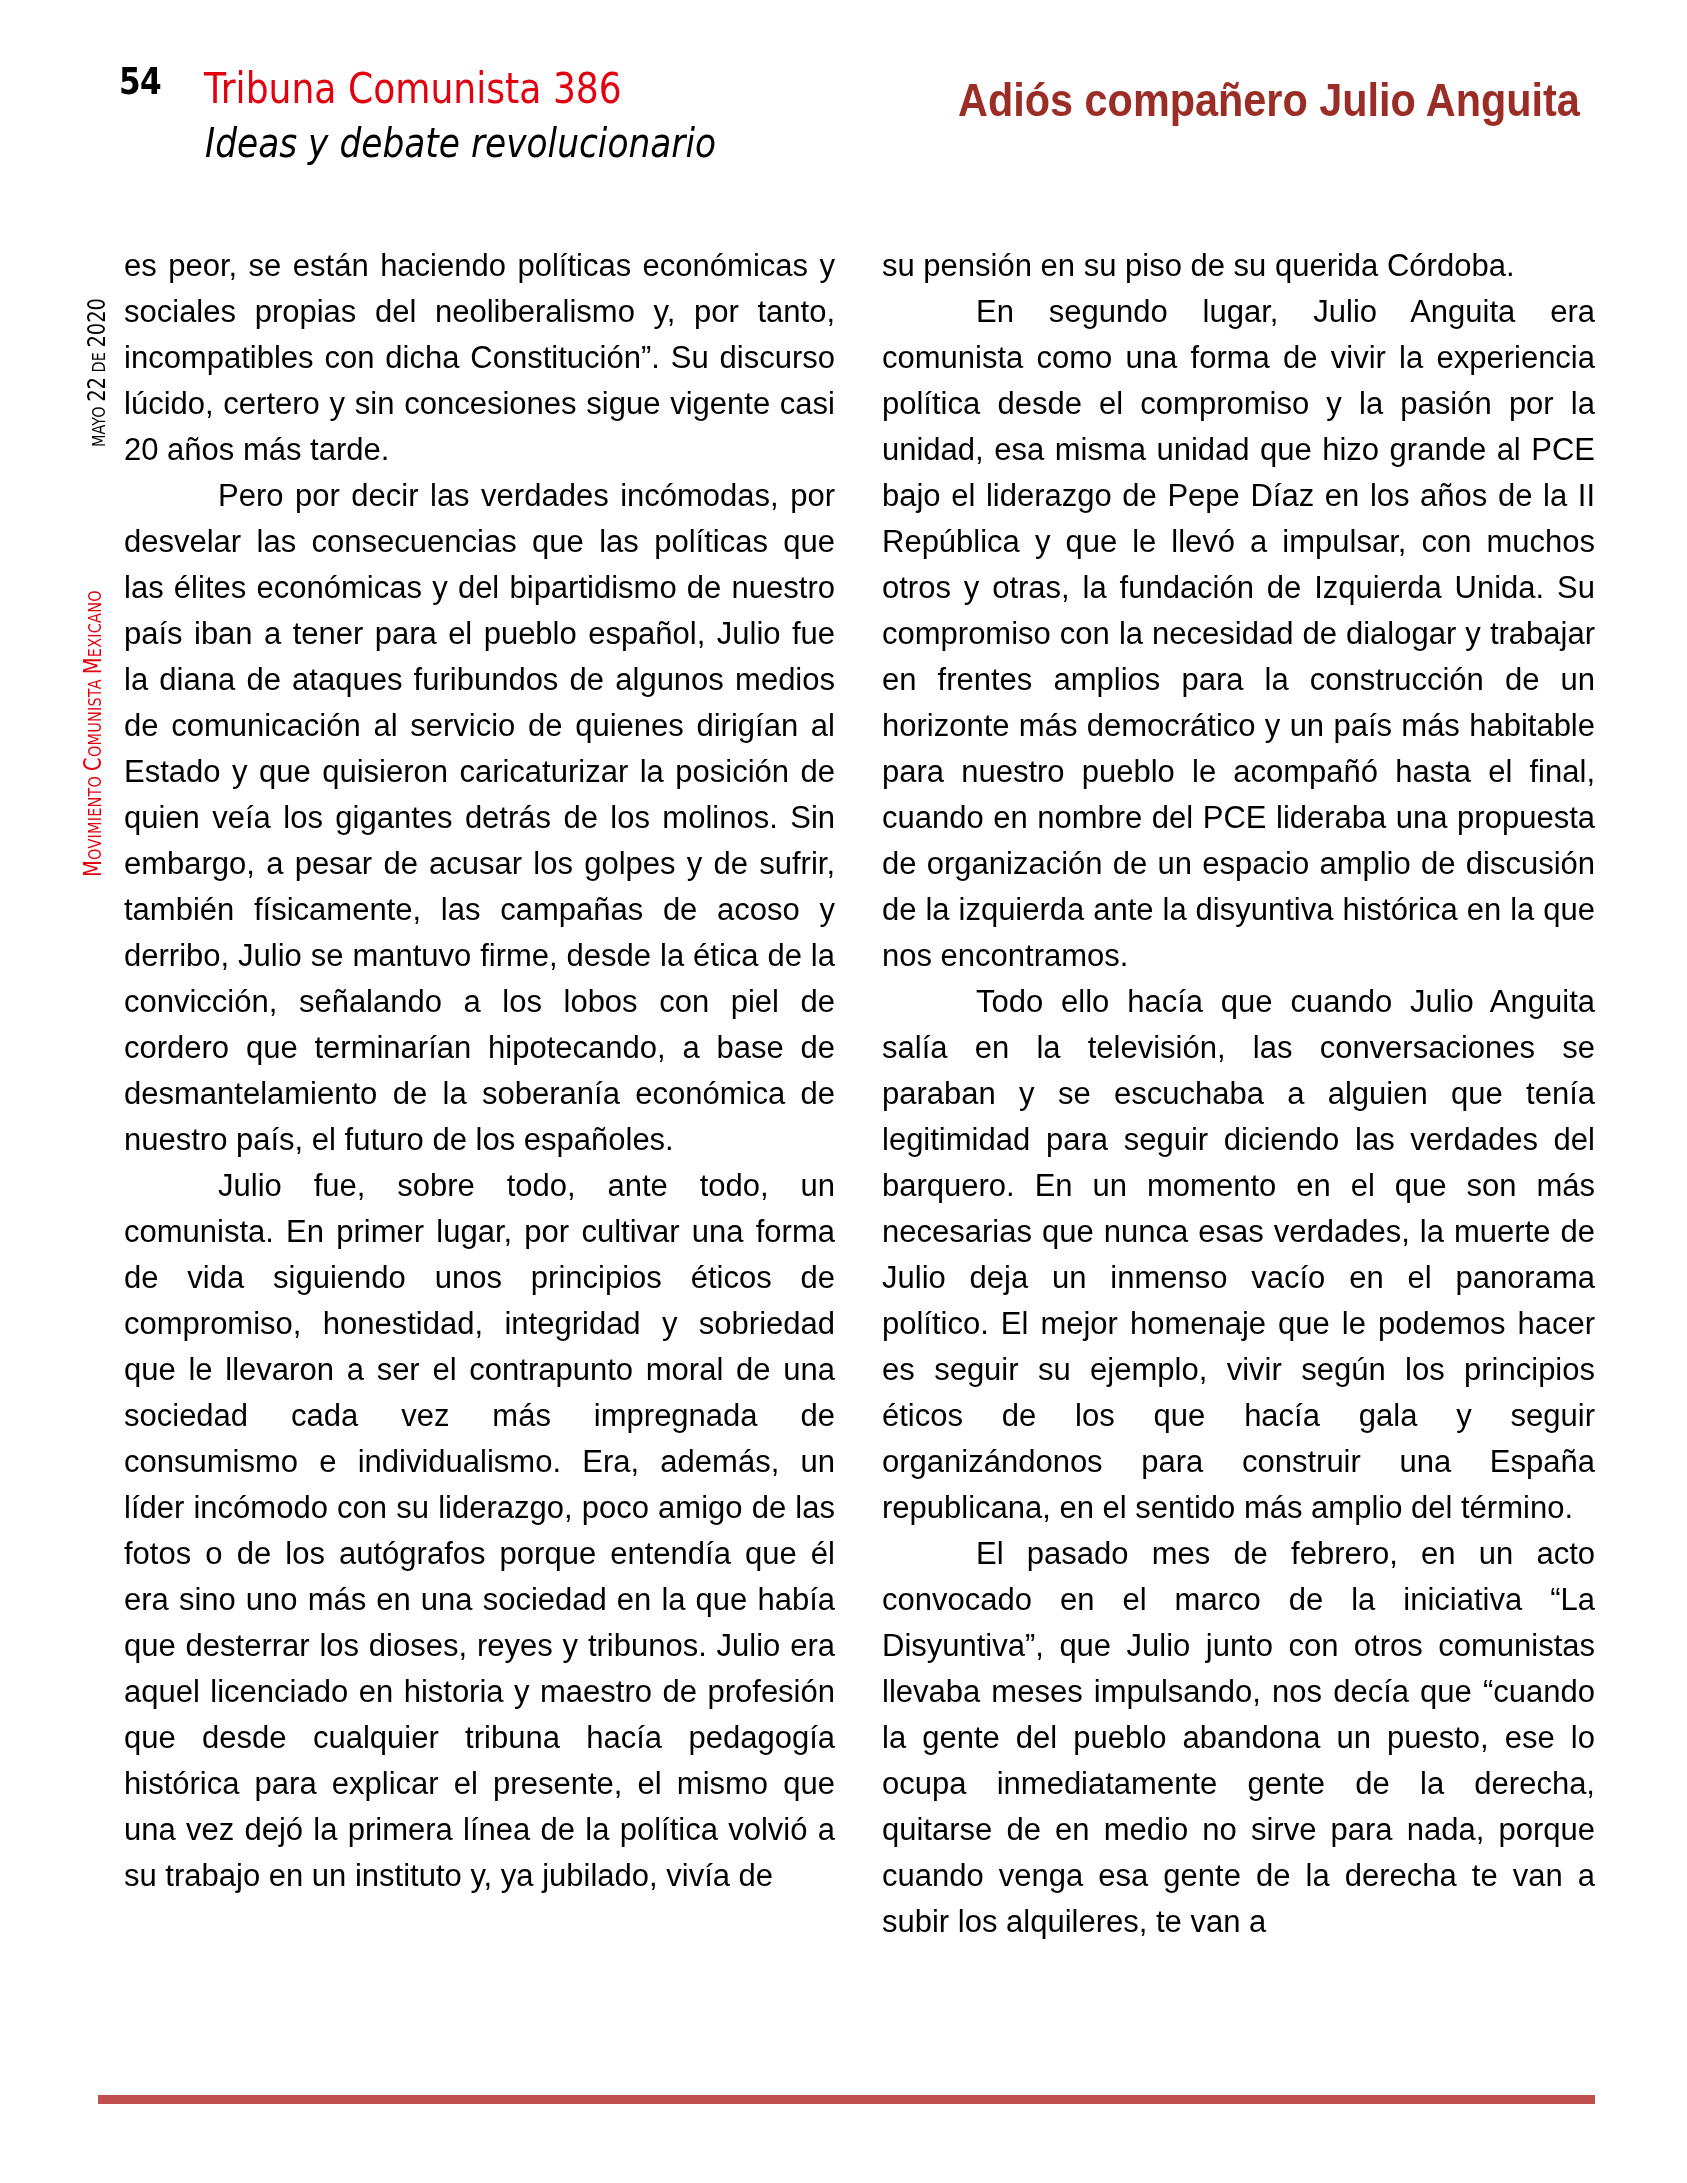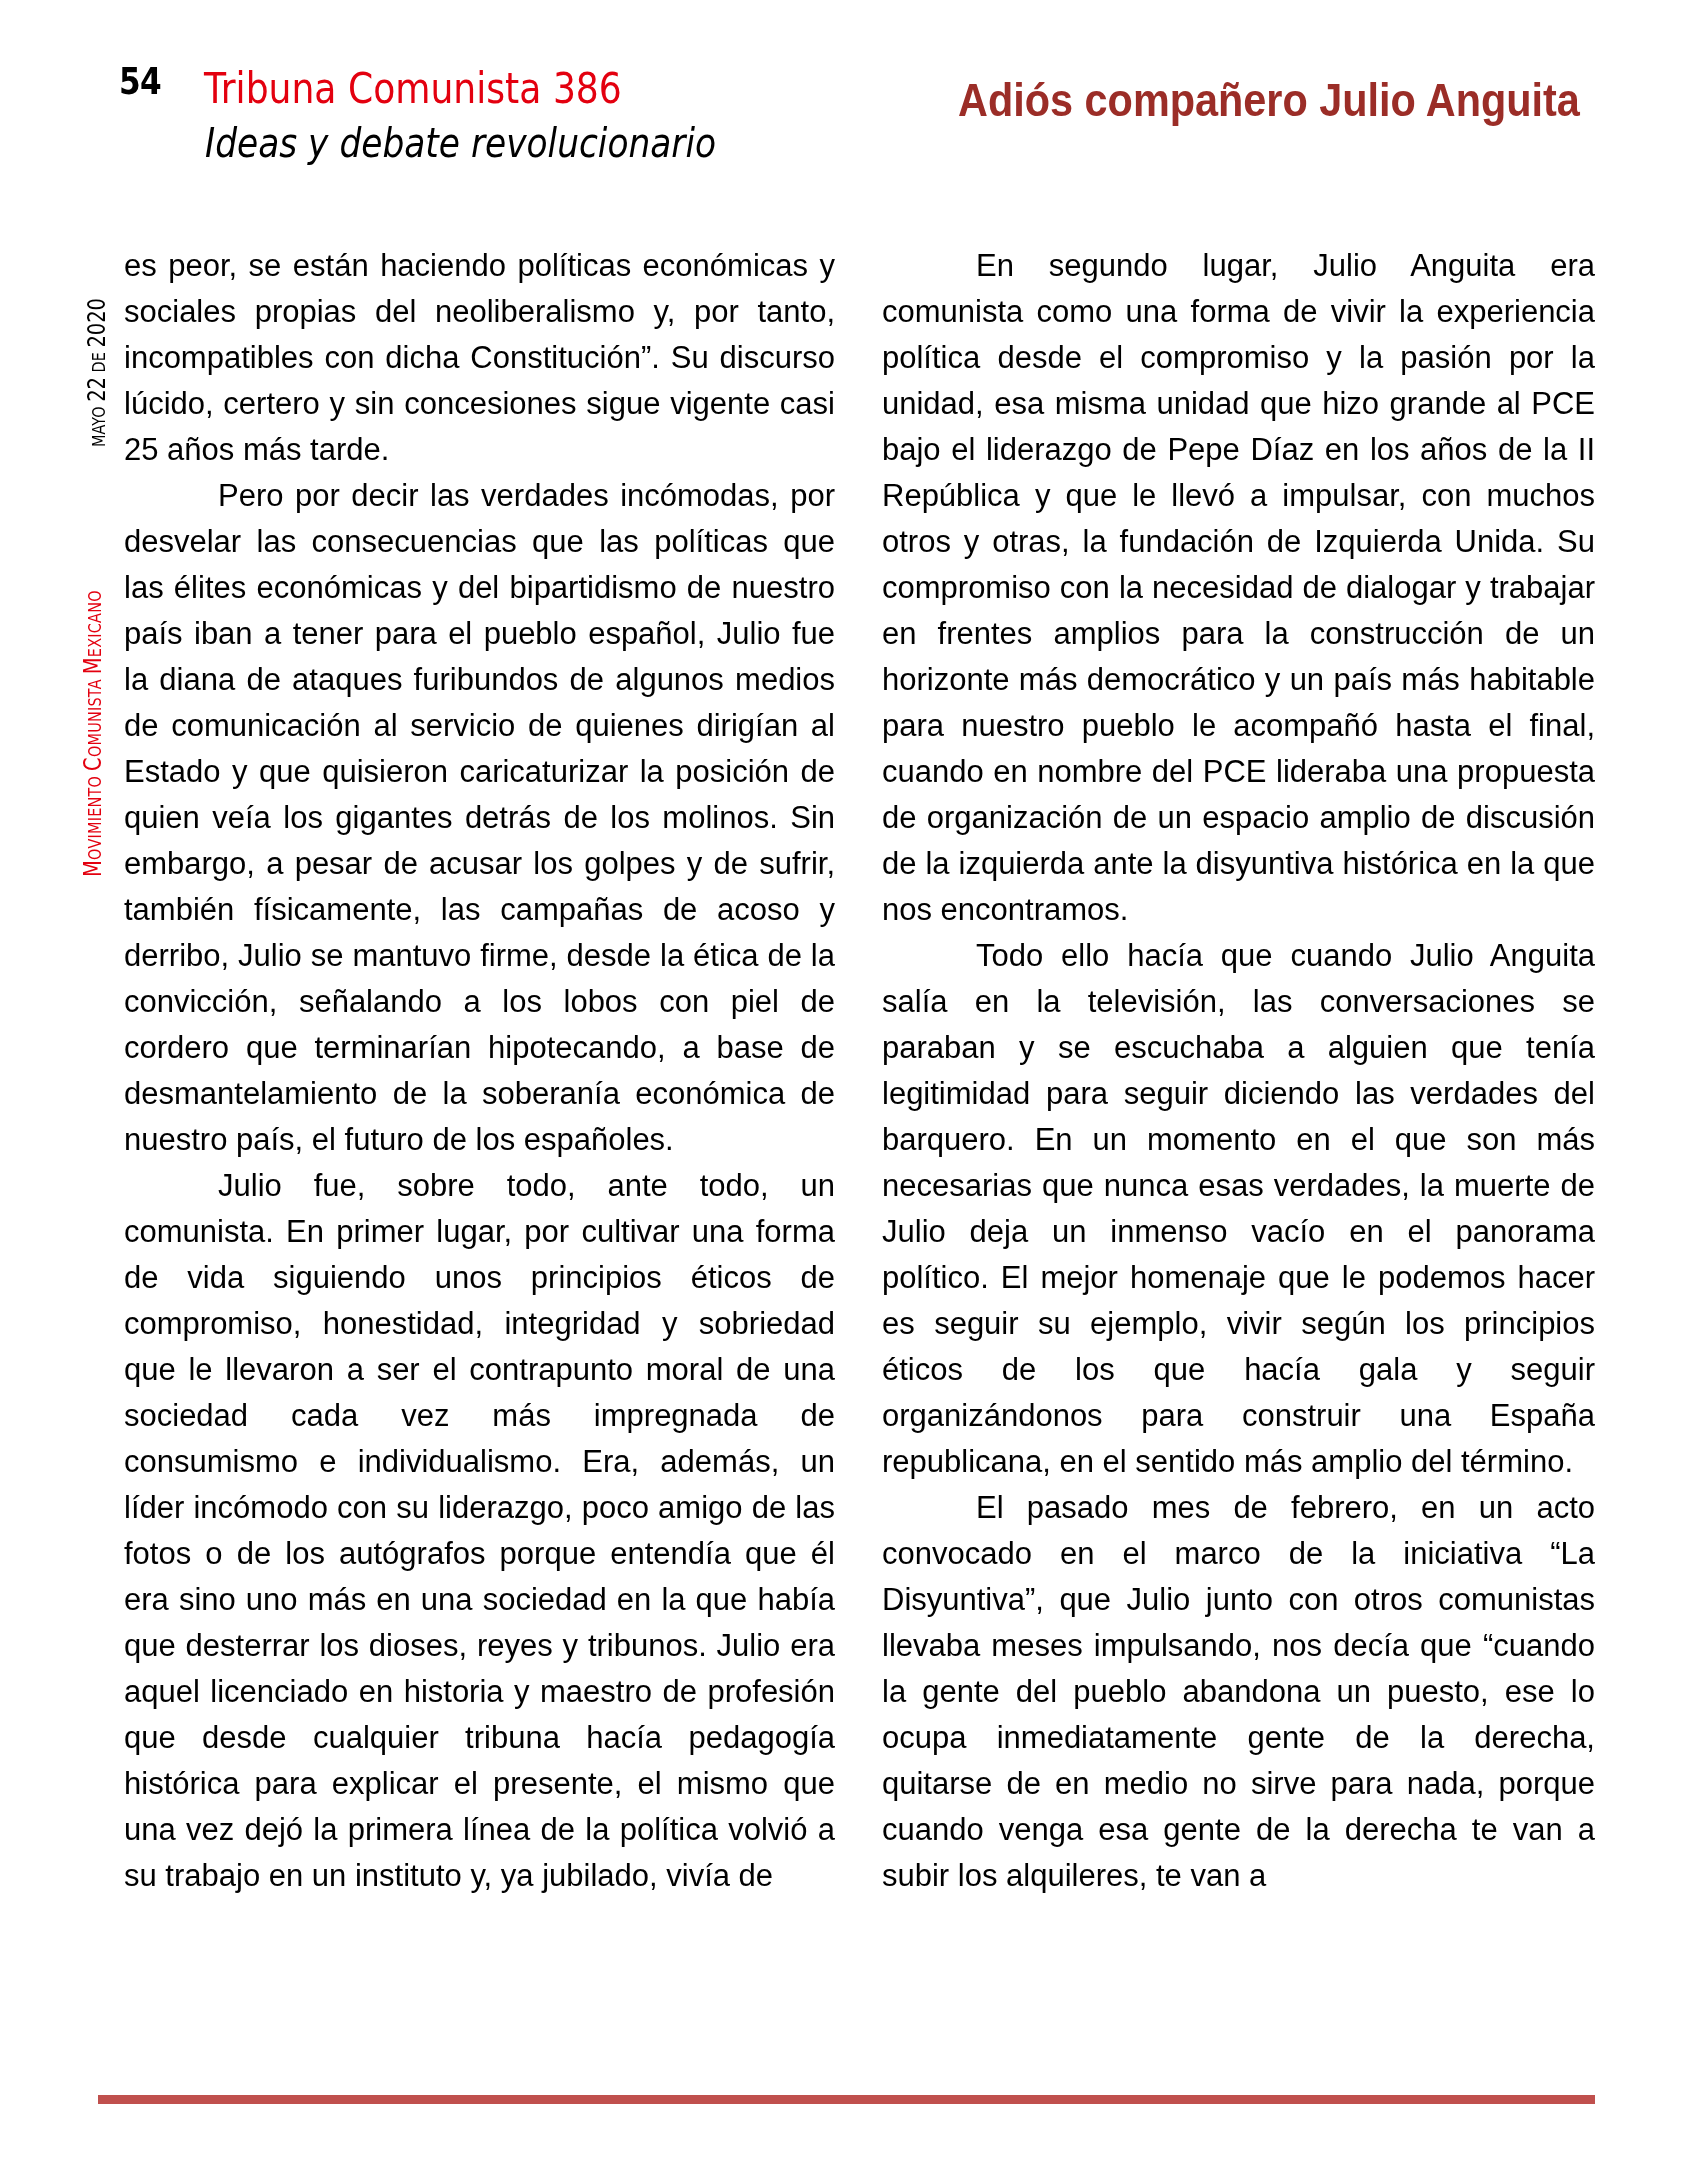--- a/index.html
+++ b/index.html
@@ -30,25 +30,26 @@
   <div class="mag-subtitle">Ideas y debate revolucionario</div>
   <div class="article-title">Adiós compañero Julio Anguita</div>
 </div>
 
 <div class="side-label">
   <span class="org"><span>M</span><span class="sc">OVIMIENTO </span><span>C</span><span class="sc">OMUNISTA </span><span>M</span><span class="sc">EXICANO</span></span>
   <span class="date"><span>MAYO </span><span class="big">22</span><span> DE </span><span class="big">2020</span></span>
 </div>
 
 <div class="column col-left">
-  <p>es peor, se están haciendo políticas económicas y sociales propias del neoliberalismo y, por tanto, incompatibles con dicha Constitución”. Su discurso lúcido, certero y sin concesiones sigue vigente casi 25 años más tarde.</p>
+  <p>es peor, se están haciendo políticas económicas y sociales propias del neoliberalismo y, por tanto, incompatibles con dicha Constitución”. Su discurso lúcido, certero y sin concesiones sigue vigente casi 20 años más tarde.</p>
   <p class="indent"><span>Pero por decir las verdades incómodas, por desvelar las consecuencias que las políticas que las élites económicas y del bipartidismo de nuestro país iban a tener para el pueblo español, </span><b>Julio fue la diana de ataques furibundos de algunos medios de comunicación al servicio de quienes dirigían al Estado y que quisieron caricaturizar la posición de quien veía los gigantes detrás de los molinos.</b><span> Sin embargo, a pesar de acusar los golpes y de sufrir, también físicamente, las campañas de acoso y derribo, Julio se mantuvo firme, desde la ética de la convicción, señalando a los lobos con piel de cordero que terminarían hipotecando, a base de desmantelamiento de la soberanía económica de nuestro país, el futuro de los españoles.</span></p>
   <p class="indent"><b>Julio fue, sobre todo, ante todo, un comunista. En primer lugar, por cultivar una forma de vida siguiendo unos principios éticos de compromiso, honestidad, integridad y sobriedad</b><span> que le llevaron a ser el contrapunto moral de una sociedad cada vez más impregnada de consumismo e individualismo. Era, además, un líder incómodo con su liderazgo, poco amigo de las fotos o de los autógrafos porque entendía que él era sino uno más en una sociedad en la que había que desterrar los dioses, reyes y tribunos. Julio era aquel licenciado en historia y maestro de profesión que desde cualquier tribuna hacía pedagogía histórica para explicar el presente, el mismo que una vez dejó la primera línea de la política volvió a su trabajo en un instituto y, ya jubilado, vivía de</span></p>
 </div>
 
 <div class="column col-right">
+  <p style="text-align:left">su pensión en su piso de su querida Córdoba.</p>
   <p class="indent"><span>En segundo lugar, </span><b>Julio Anguita era comunista como una forma de vivir la experiencia política desde el compromiso y la pasión por la unidad,</b><span> esa misma unidad que hizo grande al PCE bajo el liderazgo de Pepe Díaz en los años de la II República y que le llevó a impulsar, con muchos otros y otras, la fundación de Izquierda Unida. Su compromiso con la necesidad de dialogar y trabajar en frentes amplios para la construcción de un horizonte más democrático y un país más habitable para nuestro pueblo le acompañó hasta el final, cuando en nombre del PCE lideraba una propuesta de organización de un espacio amplio de discusión de la izquierda ante la disyuntiva histórica en la que nos encontramos.</span></p>
   <p class="indent"><span>Todo ello hacía que cuando Julio Anguita salía en la televisión, las conversaciones se paraban y se escuchaba a alguien que tenía </span><b>legitimidad para seguir diciendo las verdades del barquero.</b><span> En un momento en el que son más necesarias que nunca esas verdades, la muerte de Julio deja un inmenso vacío en el panorama político. </span><b>El mejor homenaje que le podemos hacer es seguir su ejemplo</b><span>, vivir según los principios éticos de los que hacía gala y seguir organizándonos para construir una España republicana, en el sentido más amplio del término.</span></p>
   <p class="indent">El pasado mes de febrero, en un acto convocado en el marco de la iniciativa “La Disyuntiva”, que Julio junto con otros comunistas llevaba meses impulsando, nos decía que “cuando la gente del pueblo abandona un puesto, ese lo ocupa inmediatamente gente de la derecha, quitarse de en medio no sirve para nada, porque cuando venga esa gente de la derecha te van a subir los alquileres, te van a</p>
 </div>
 
 <div class="footer-rule"></div>
 
 
 </body></html>

